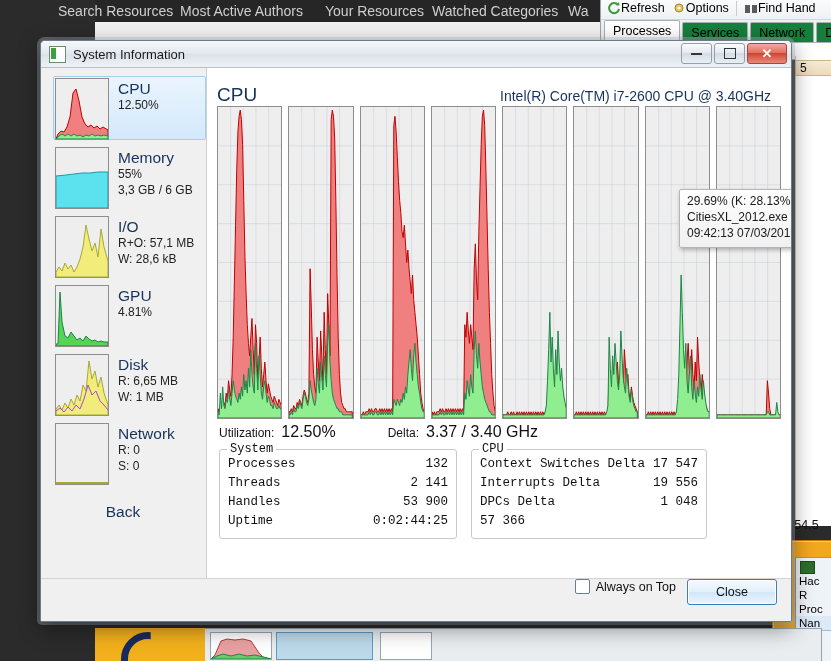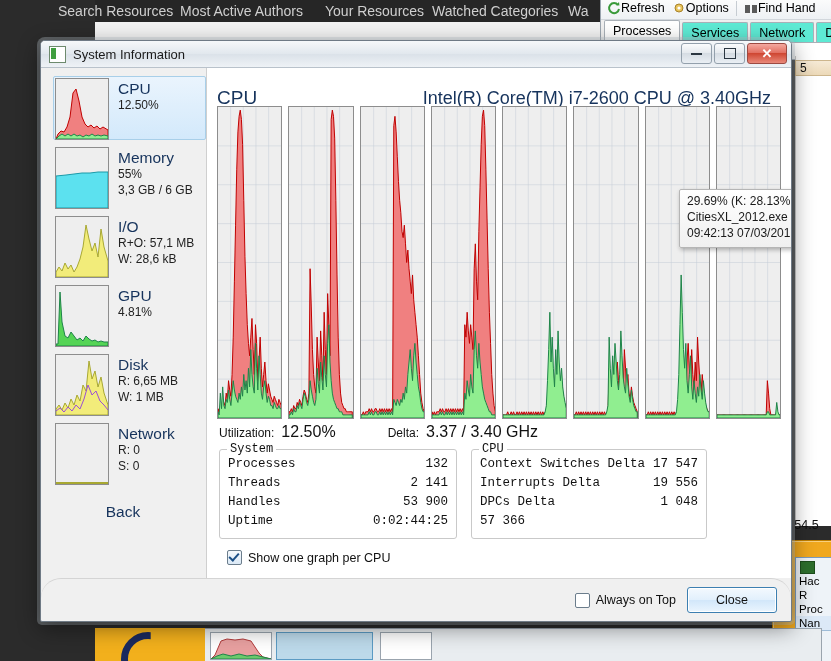--- a/index.html
+++ b/index.html
@@ -40,21 +40,21 @@
     background:linear-gradient(#fdfdfd,#eef1f4);
     border-bottom:1px solid #d2d7dc;
     display:flex;align-items:center;gap:7px;padding-left:6px;font-size:12.5px;
   }
   .ph-tbitem{display:flex;align-items:center;white-space:nowrap;}
   .ph-sep{width:1px;height:15px;background:#c6ccd2;}
   .ph-tabs{
     position:absolute;left:3px;top:23px;display:flex;align-items:flex-end;gap:2px;
   }
   .ph-tab{
-    padding:3px 8px 4px;font-size:12.5px;background:#5eead4;
+    padding:3px 8px 4px;font-size:12.5px;background:#15803d;
     border:1px solid #a9b0b7;border-bottom:none;border-radius:2px 2px 0 0;
   }
   .ph-tab.active{background:#fff;padding-bottom:6px;}
   .ph-body{
     position:absolute;left:0;right:0;top:45px;bottom:0;background:#fff;
     border-top:1px solid #a9b0b7;
   }
 
   
   .bg-right-panel{
@@ -166,21 +166,21 @@
   .side-sub{font-size:12px;color:#222;margin-top:2px;}
   .side-back{
     text-align:center;font-size:15.5px;color:#16335c;margin-top:18px;width:140px;
   }
 
   
   .content{flex:1;background:#ffffff;position:relative;padding:8px 10px 0 10px;
            box-sizing:border-box;display:flex;flex-direction:column;min-width:0;}
   .content-head{display:flex;align-items:baseline;height:28px;flex:0 0 28px;}
   .c-title{font-size:19px;color:#16335c;}
-  .c-cpu-name{margin-left:auto;font-size:18px;color:#16335c;padding-right:10px;margin-top:12px;}
+  .c-cpu-name{margin-left:auto;font-size:14px;color:#16335c;padding-right:10px;margin-top:12px;}
 
   .graphs{
     flex:0 0 313px;display:flex;gap:6px;margin-top:2px;min-width:0;
   }
   .graph{
     flex:1 1 0;min-width:0;border:1px solid #8d8d8d;background:#eeeeee;position:relative;
   }
   .graph svg{display:block;width:100%;height:100%;}
 
   .statline{
@@ -214,22 +214,22 @@
     position:relative;border-radius:2px;
   }
   .cbox.checked{background:linear-gradient(#f4f8fc,#dbe9f6);}
   .cbox.checked:after{
     content:"";position:absolute;left:3px;top:0px;width:4px;height:8px;
     border:solid #1b4f86;border-width:0 2px 2px 0;transform:rotate(42deg);
   }
 
   .footer{
     flex:0 0 42px;border-top:1px solid #d4d4d4;background:#f0f0f0;
-    display:flex;align-items:center;justify-content:flex-end;gap:11px;
-    padding-right:14px;margin-top:auto;border-radius:20px;
+    display:flex;align-items:flex-start;justify-content:flex-end;gap:11px;
+    padding-right:14px;margin-top:auto;
   }
   .footer-check{display:flex;align-items:center;gap:6px;font-size:12.5px;color:#111;}
   .btn{
     width:88px;height:24px;border:1px solid #3c7fb1;border-radius:3px;
     background:linear-gradient(#f3f9fe,#e2f0fc 48%,#d2e7fa 52%,#eaf5fe);
     display:flex;align-items:center;justify-content:center;font-size:12.5px;color:#111;
     box-shadow:inset 0 0 0 1px #fff;
   }
 
   
@@ -607,24 +607,20 @@
           <div class="grow">
             <span class="k">DPCs Delta</span>
             <span class="v">1 048</span>
           </div>
           <div class="grow">
             <span class="v">57 366</span>
           </div>
         </div>
       </div>
 
-      <div class="checkline">
-        <span class="cbox checked"></span>
-        <span>Show one graph per CPU</span>
-      </div>
 
       <div style="flex:1"></div>
     </div>
   </div>
 
   <div class="footer">
     <span class="footer-check">
       <span class="cbox"></span>
       <span>Always on Top</span>
     </span>

